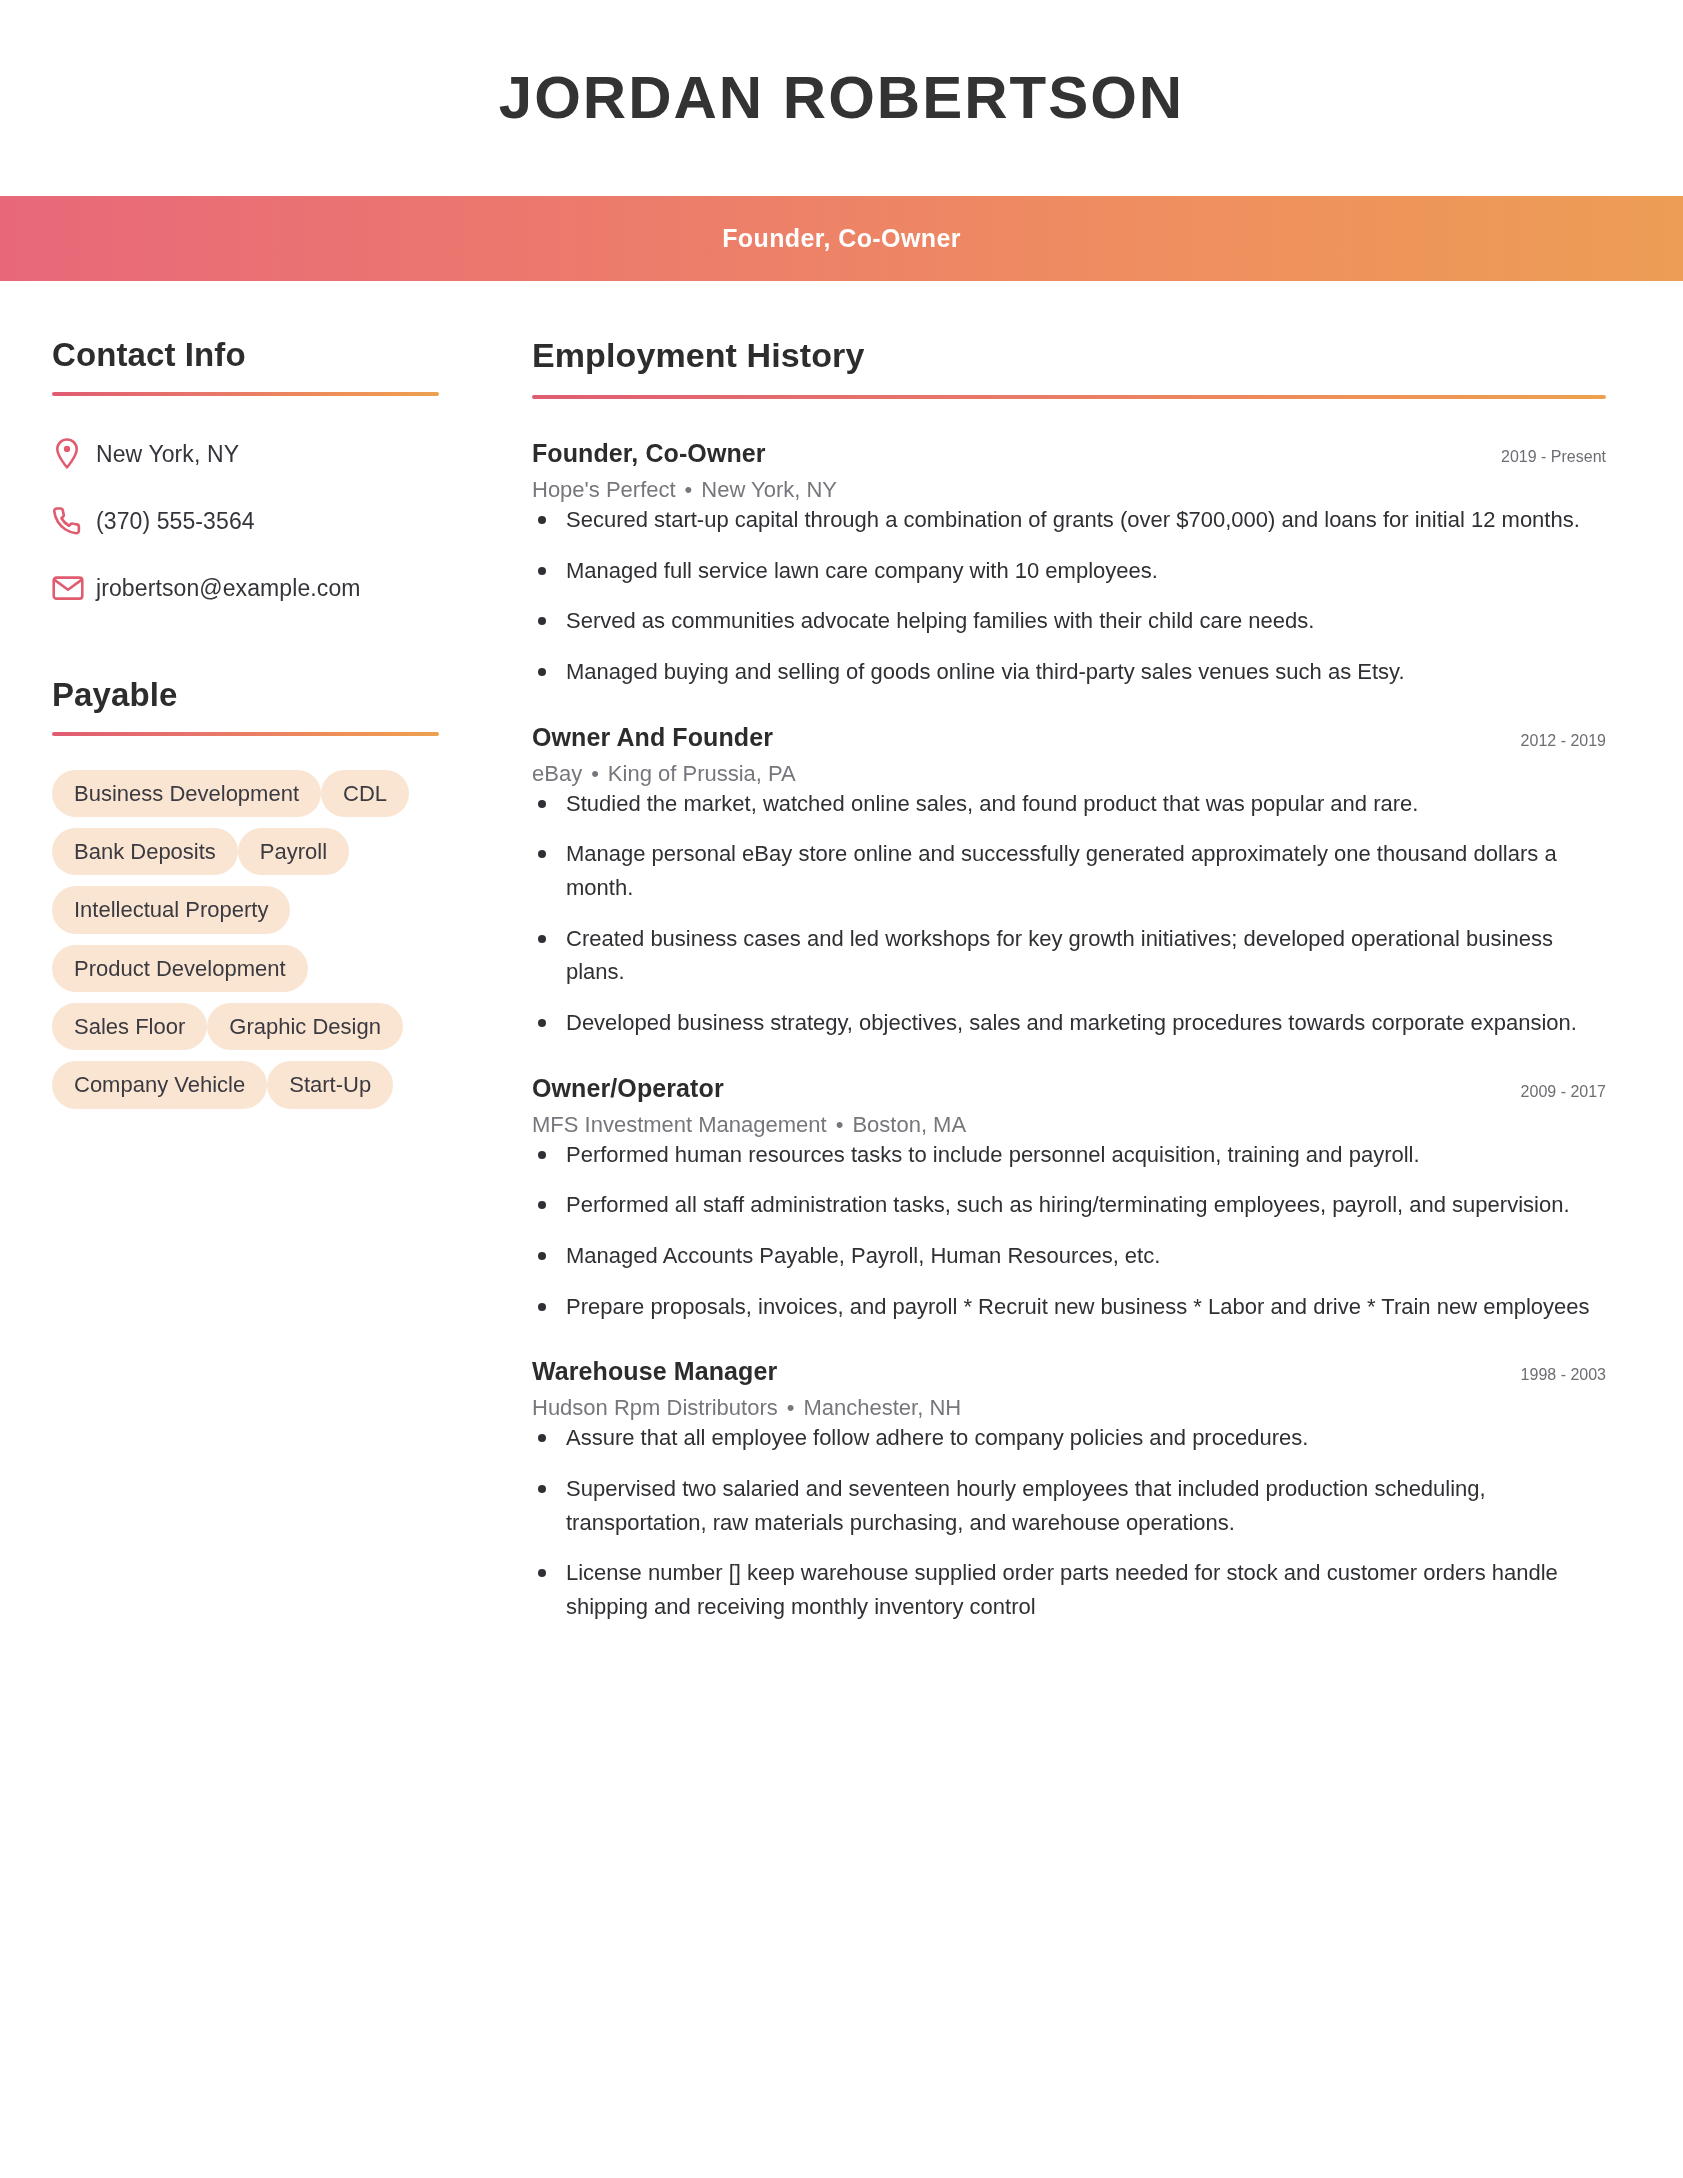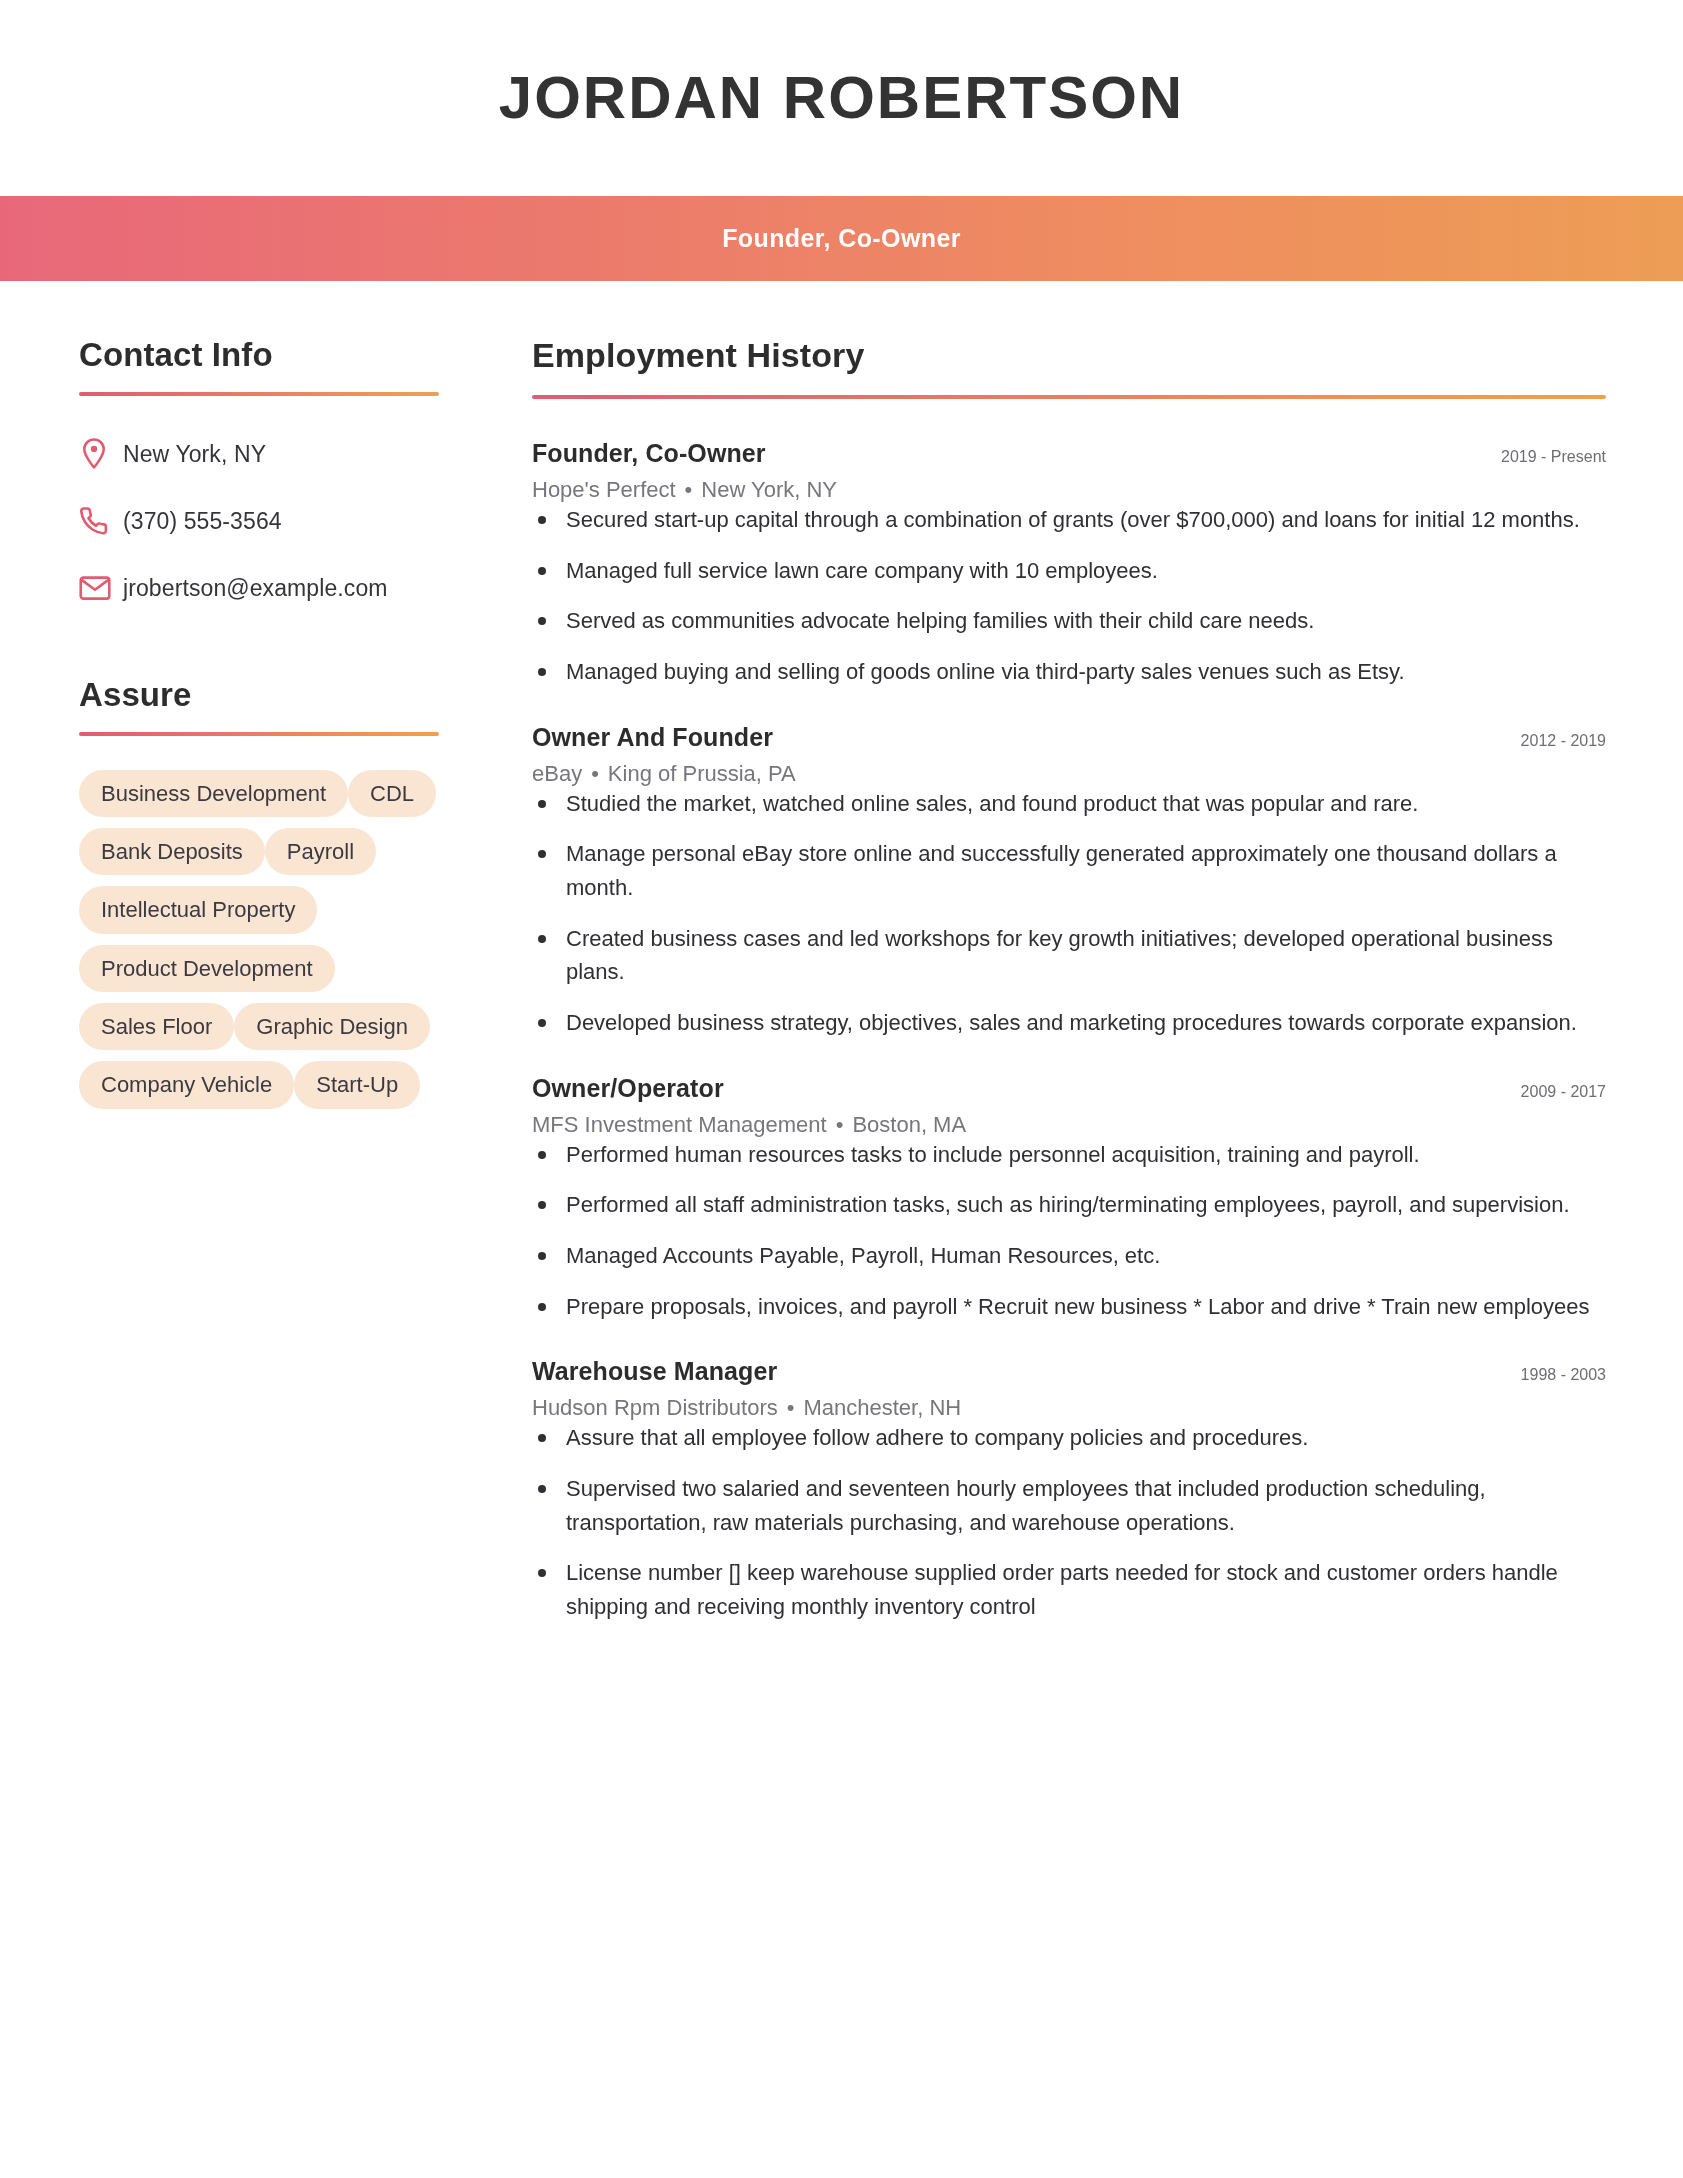--- a/index.html
+++ b/index.html
@@ -56,21 +56,21 @@
   
   .content {
     display: flex;
     align-items: flex-start;
     padding-top: 55px;
   }
 
   .sidebar {
     width: 465px;
     flex: 0 0 465px;
-    padding-left: 79px;
+    padding-left: 52px;
     padding-right: 26px;
   }
 
   .main {
     flex: 1 1 auto;
     padding-left: 67px;
     padding-right: 77px;
   }
 
   
@@ -240,21 +240,21 @@
                   <rect x="1.4" y="1.6" width="23.2" height="17" rx="2.2"></rect>
                   <path d="M1.8 3.2 13 11.4 24.2 3.2"></path>
                 </svg>
               </span>
               <span class="contact-text">jrobertson@example.com</span>
             </div>
           </div>
       </section>
 
       <section class="skills-block">
-        <h2 class="section-heading">Assure</h2>
+        <h2 class="section-heading">Payable</h2>
         <div class="rule"></div>
         <div class="skill-tags">
             <span class="skill-tag">Business Development</span>
             <span class="skill-tag">CDL</span>
             <span class="skill-tag">Bank Deposits</span>
             <span class="skill-tag">Payroll</span>
             <span class="skill-tag">Intellectual Property</span>
             <span class="skill-tag">Product Development</span>
             <span class="skill-tag">Sales Floor</span>
             <span class="skill-tag">Graphic Design</span>

